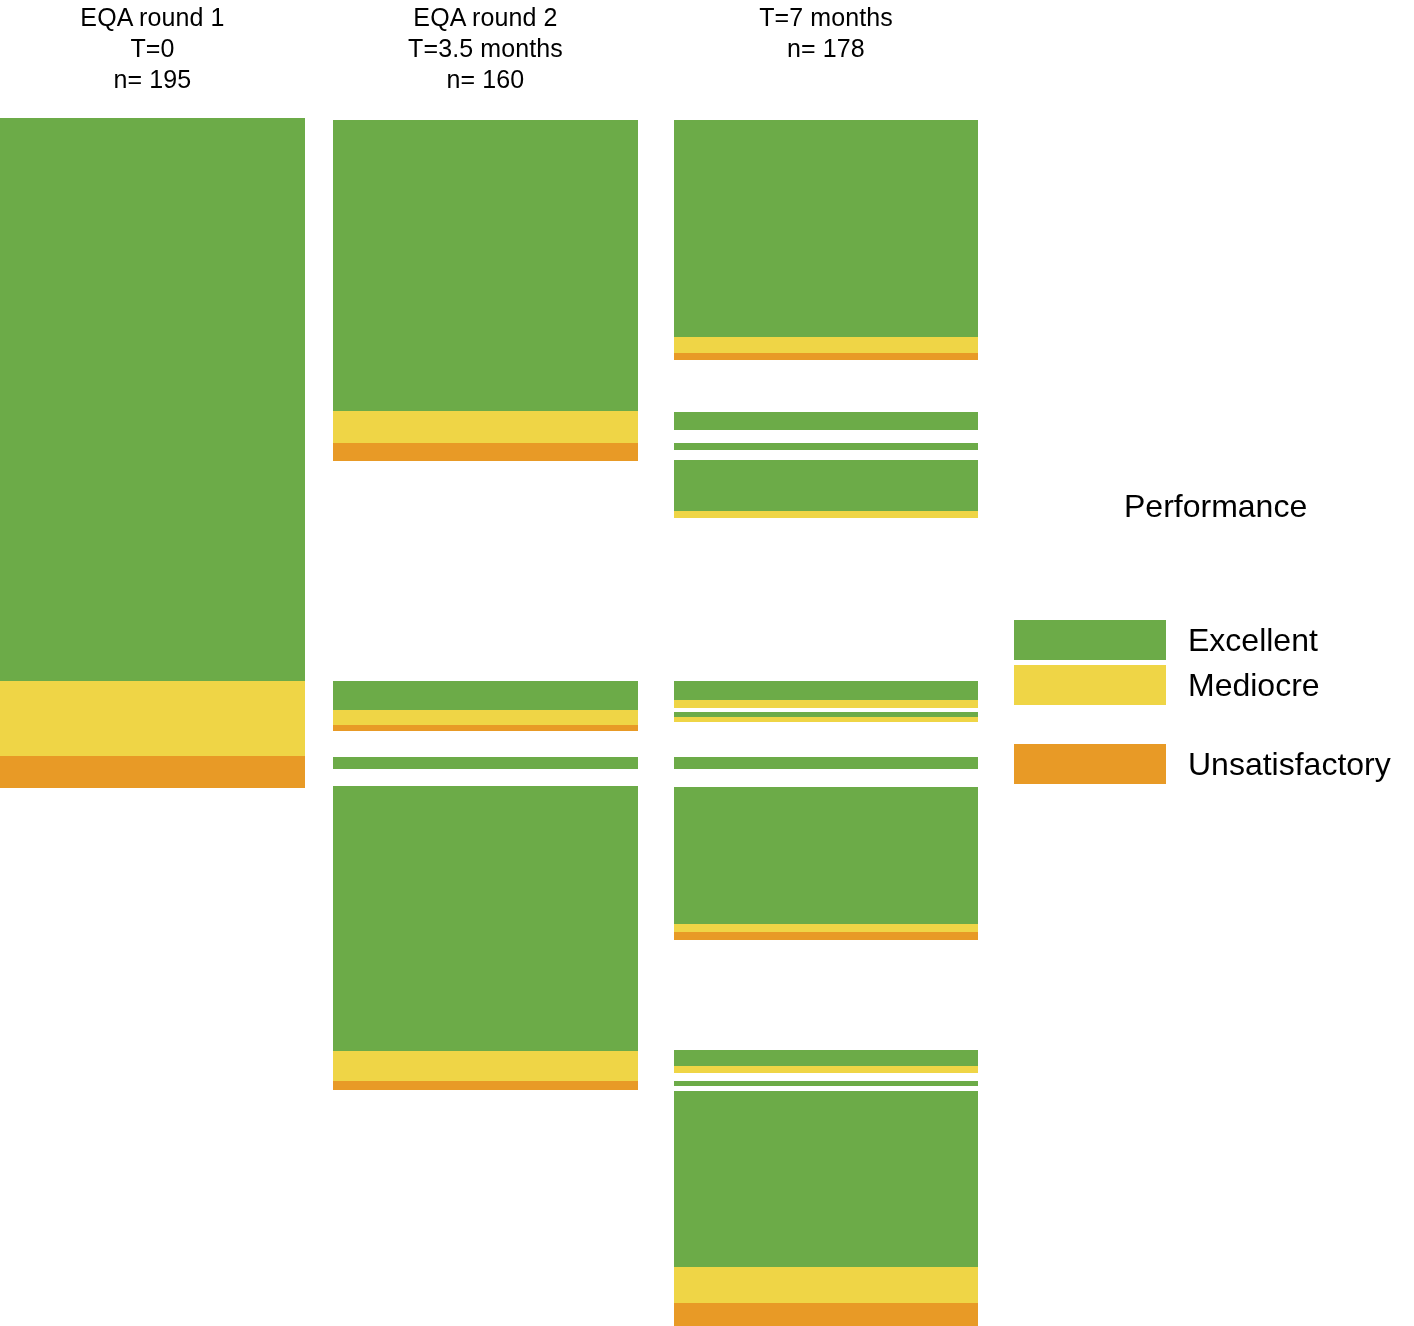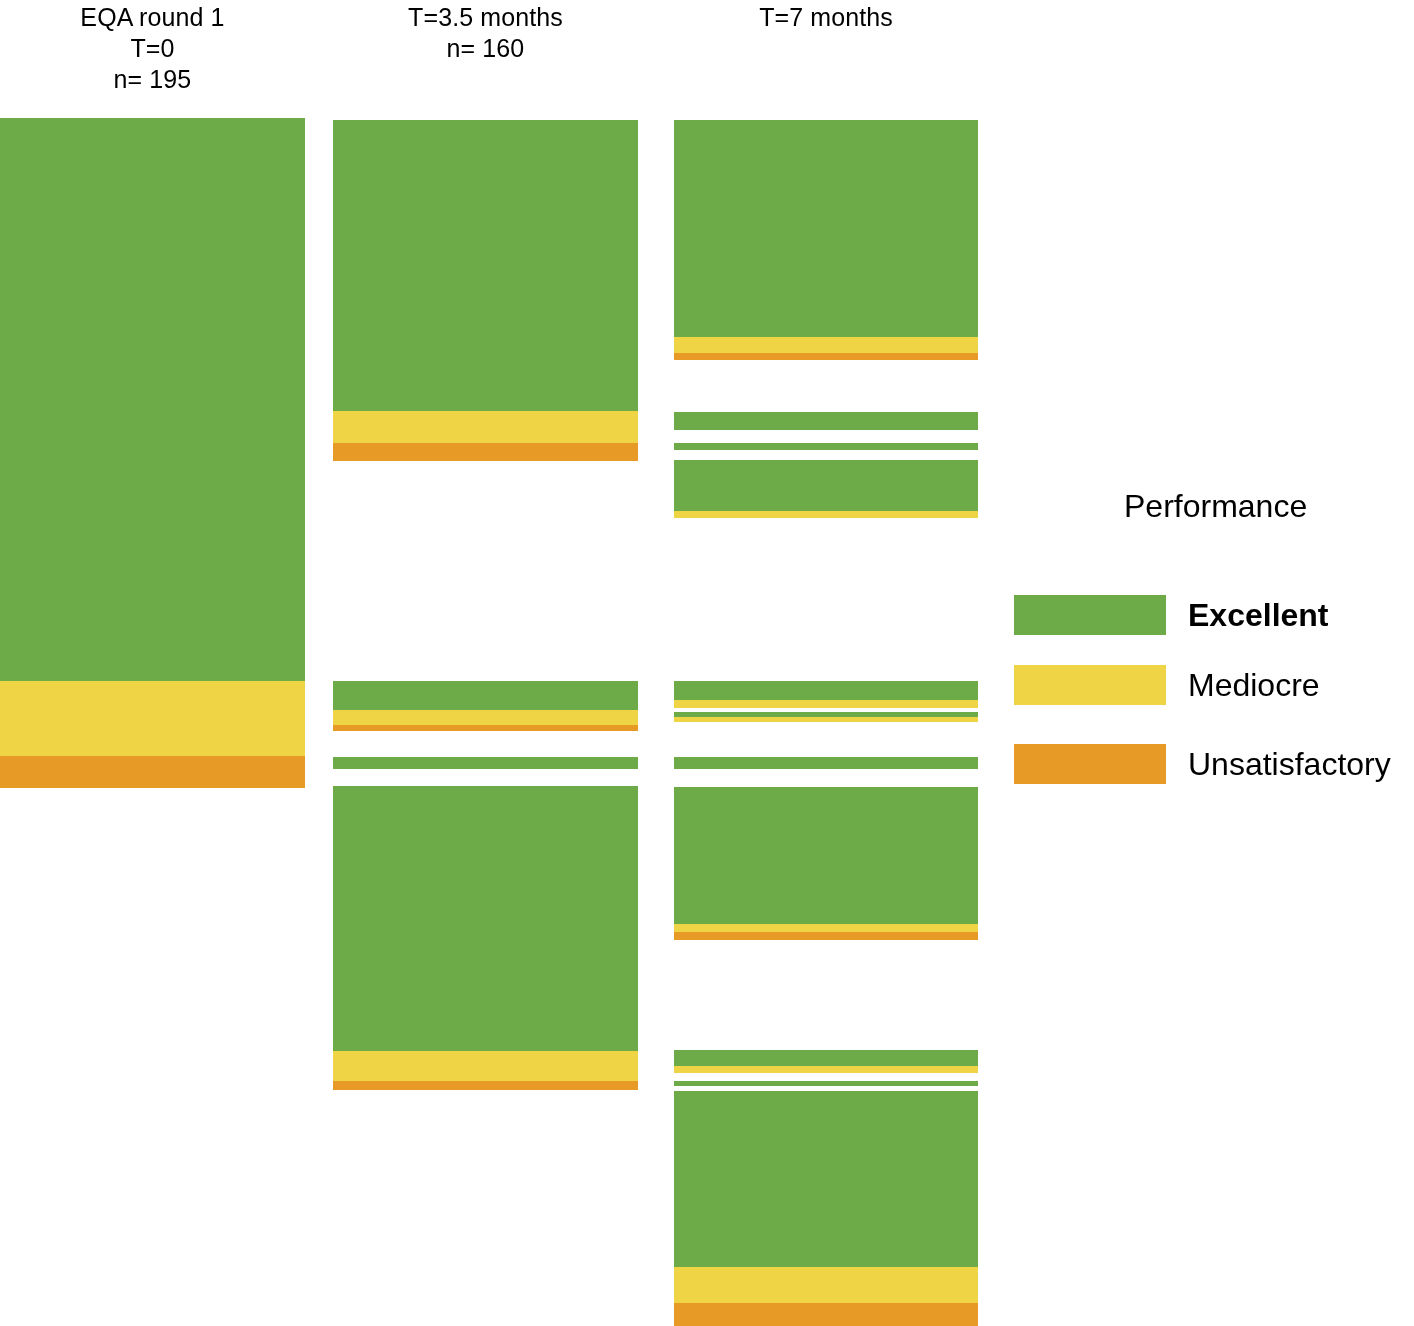--- a/index.html
+++ b/index.html
@@ -48,25 +48,27 @@
 <body>
 
 <div id="stage">
 
   <div class="col-header" id="hdr0" style="left: 0px; top: 2px; width: 305px;">
     <span class="hline">EQA round 1</span>
     <span class="hline">T=0</span>
     <span class="hline">n= 195</span>
   </div>
   <div class="col-header" id="hdr1" style="left: 333px; top: 2px; width: 305px;">
+    <span class="hline">EQA round 2</span>
     <span class="hline">T=3.5 months</span>
     <span class="hline">n= 160</span>
   </div>
   <div class="col-header" id="hdr2" style="left: 674px; top: 2px; width: 304px;">
     <span class="hline">T=7 months</span>
+    <span class="hline">n= 178</span>
   </div>
 
   <div id="bars">
       <div class="bar-group" style="left: 0px; top: 118px; width: 305px; height: 670px;">
         <div class="seg" style="top: 0px; height: 563px; background: rgb(108, 171, 72);"></div>
         <div class="seg" style="top: 563px; height: 75px; background: rgb(239, 213, 70);"></div>
         <div class="seg" style="top: 638px; height: 32px; background: rgb(232, 154, 38);"></div>
       </div>
       <div class="bar-group" style="left: 333px; top: 120px; width: 305px; height: 341px;">
         <div class="seg" style="top: 0px; height: 291px; background: rgb(108, 171, 72);"></div>
@@ -127,21 +129,21 @@
       <div class="bar-group" style="left: 674px; top: 1091px; width: 304px; height: 235px;">
         <div class="seg" style="top: 0px; height: 176px; background: rgb(108, 171, 72);"></div>
         <div class="seg" style="top: 176px; height: 36px; background: rgb(239, 213, 70);"></div>
         <div class="seg" style="top: 212px; height: 23px; background: rgb(232, 154, 38);"></div>
       </div>
     </div>
 
   <div class="legend">
     <div class="legend-title" id="lgtitle" style="left: 1124px; top: 488px;">Performance</div>
 
-    <div class="legend-row" id="lgrow0" style="left: 1014px; top: 595px; font-weight: bold;">
+    <div class="legend-row" id="lgrow0" style="left: 1014px; top: 620px;">
       <span class="legend-swatch" id="lgsw0" style="background: rgb(108, 171, 72);"></span>
       <span class="legend-label">Excellent</span>
     </div>
 
     <div class="legend-row" id="lgrow1" style="left: 1014px; top: 665px;">
       <span class="legend-swatch" id="lgsw1" style="background: rgb(239, 213, 70);"></span>
       <span class="legend-label">Mediocre</span>
     </div>
 
     <div class="legend-row" id="lgrow2" style="left: 1014px; top: 744px;">

